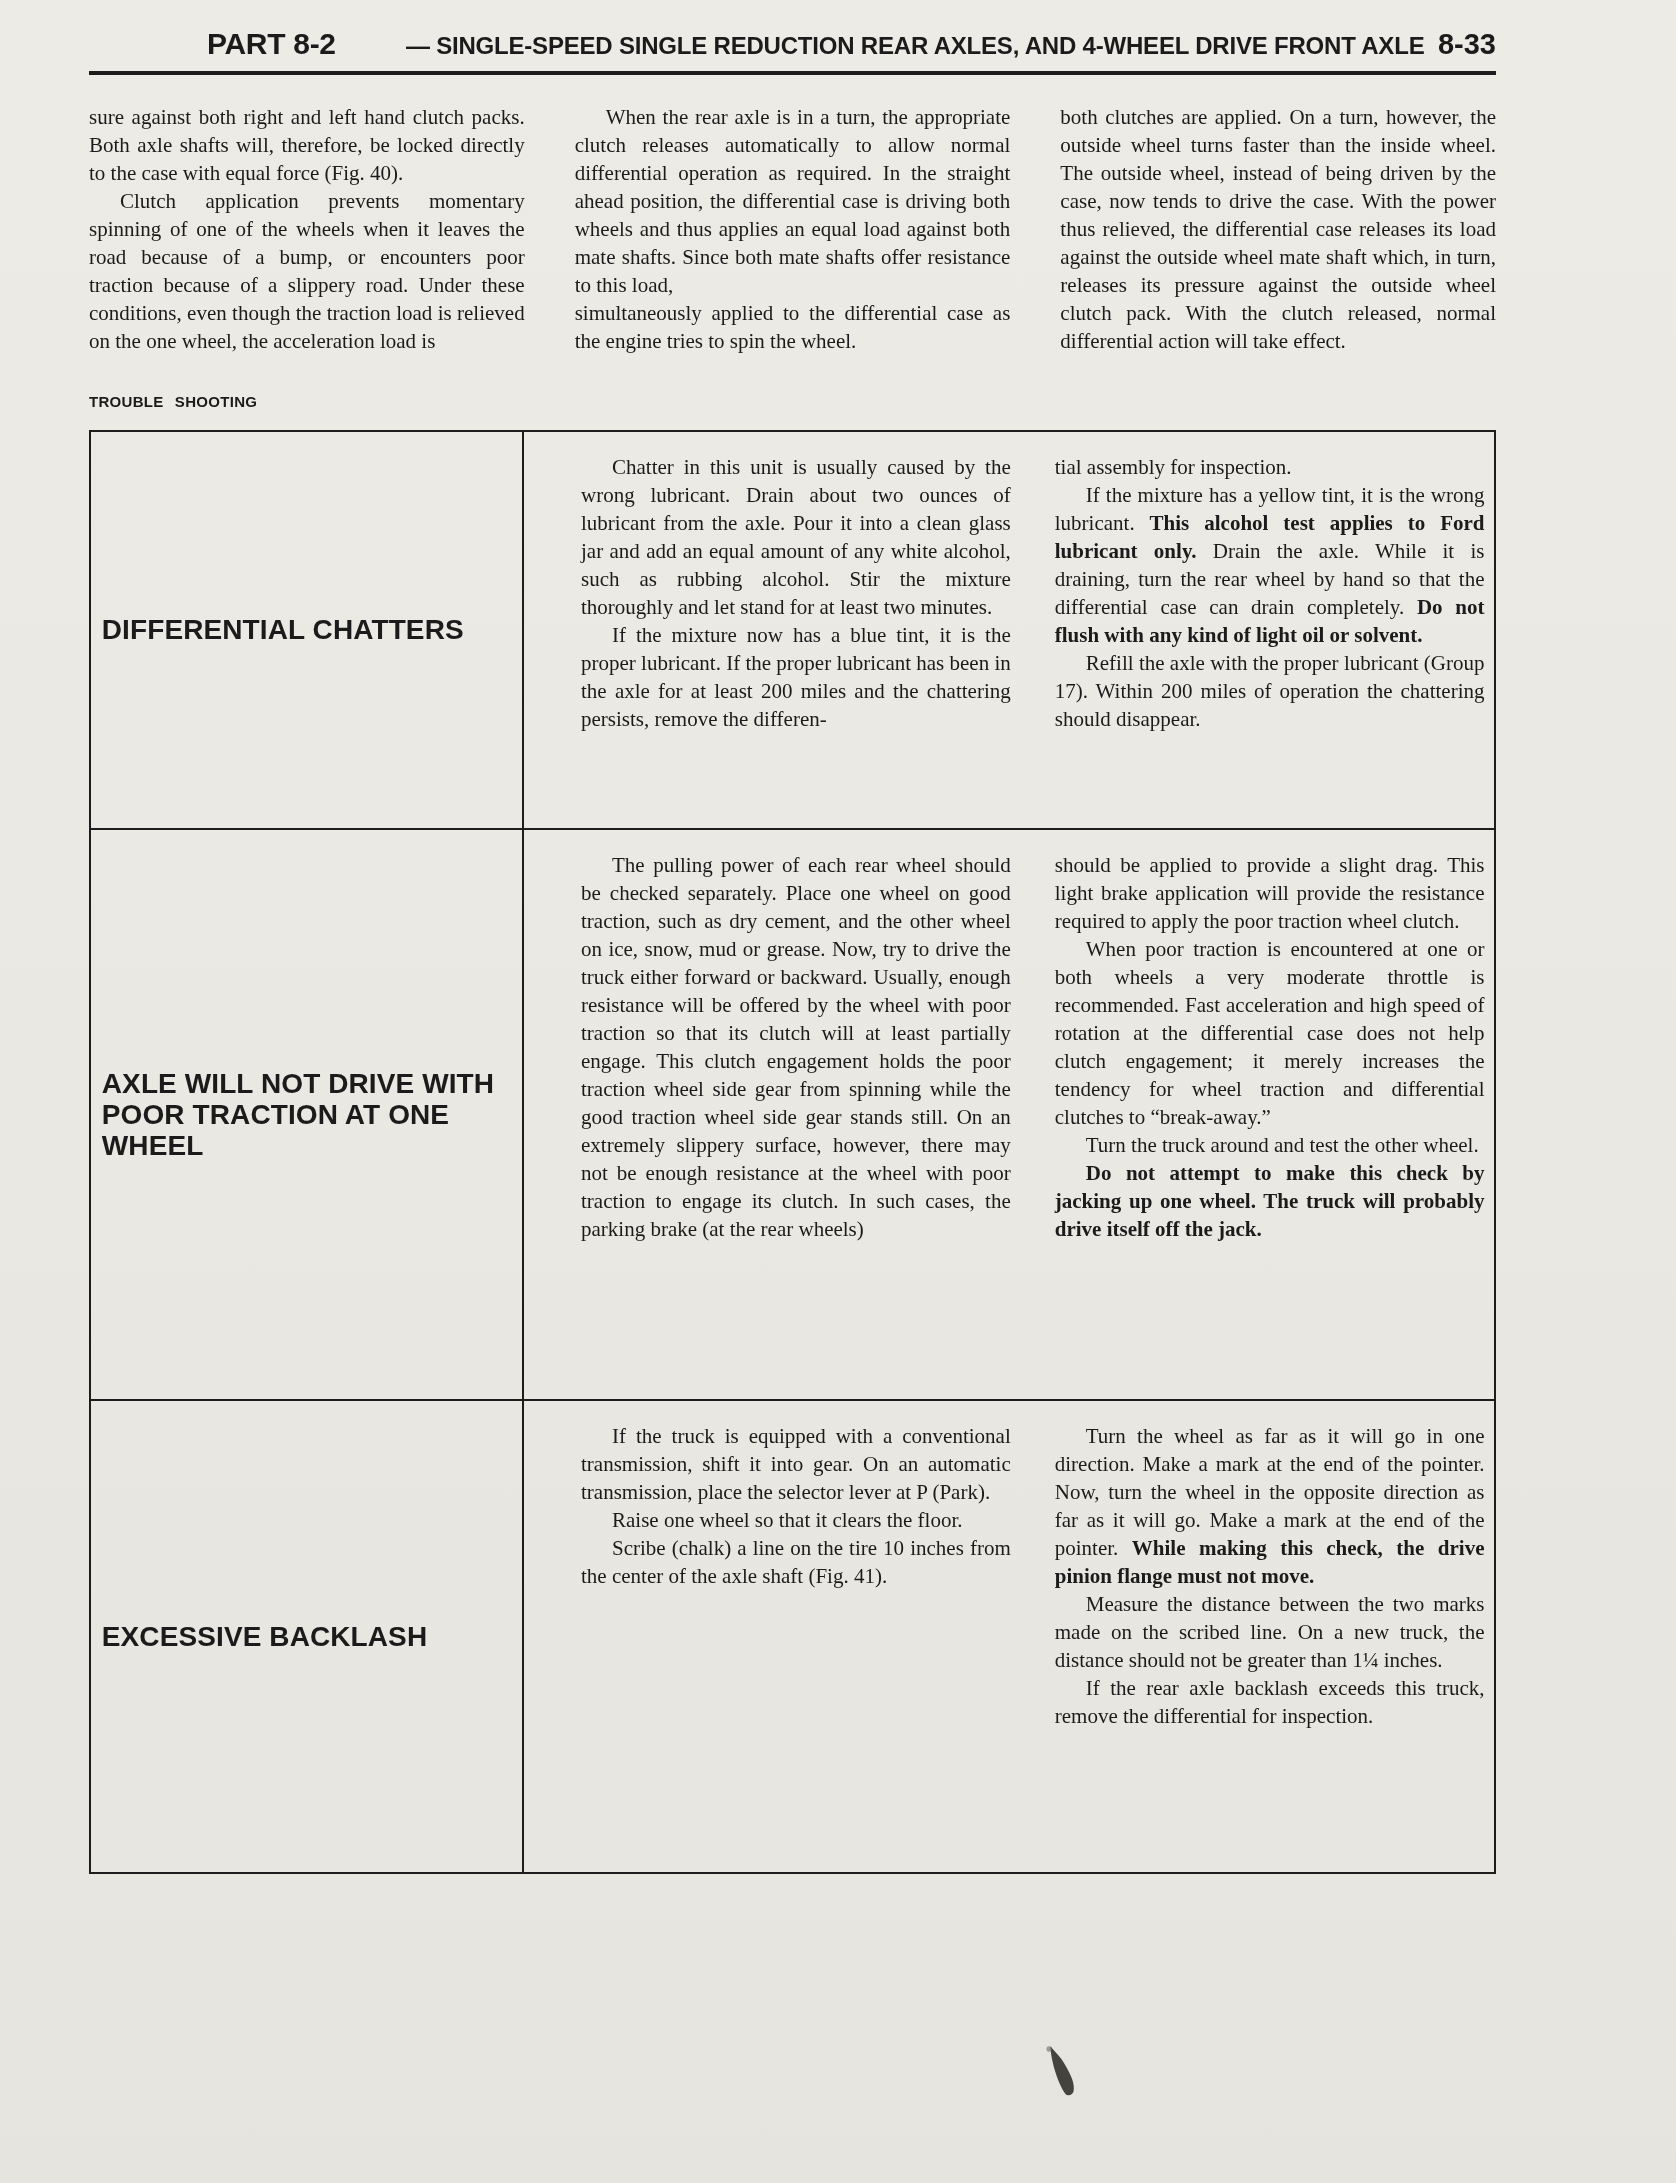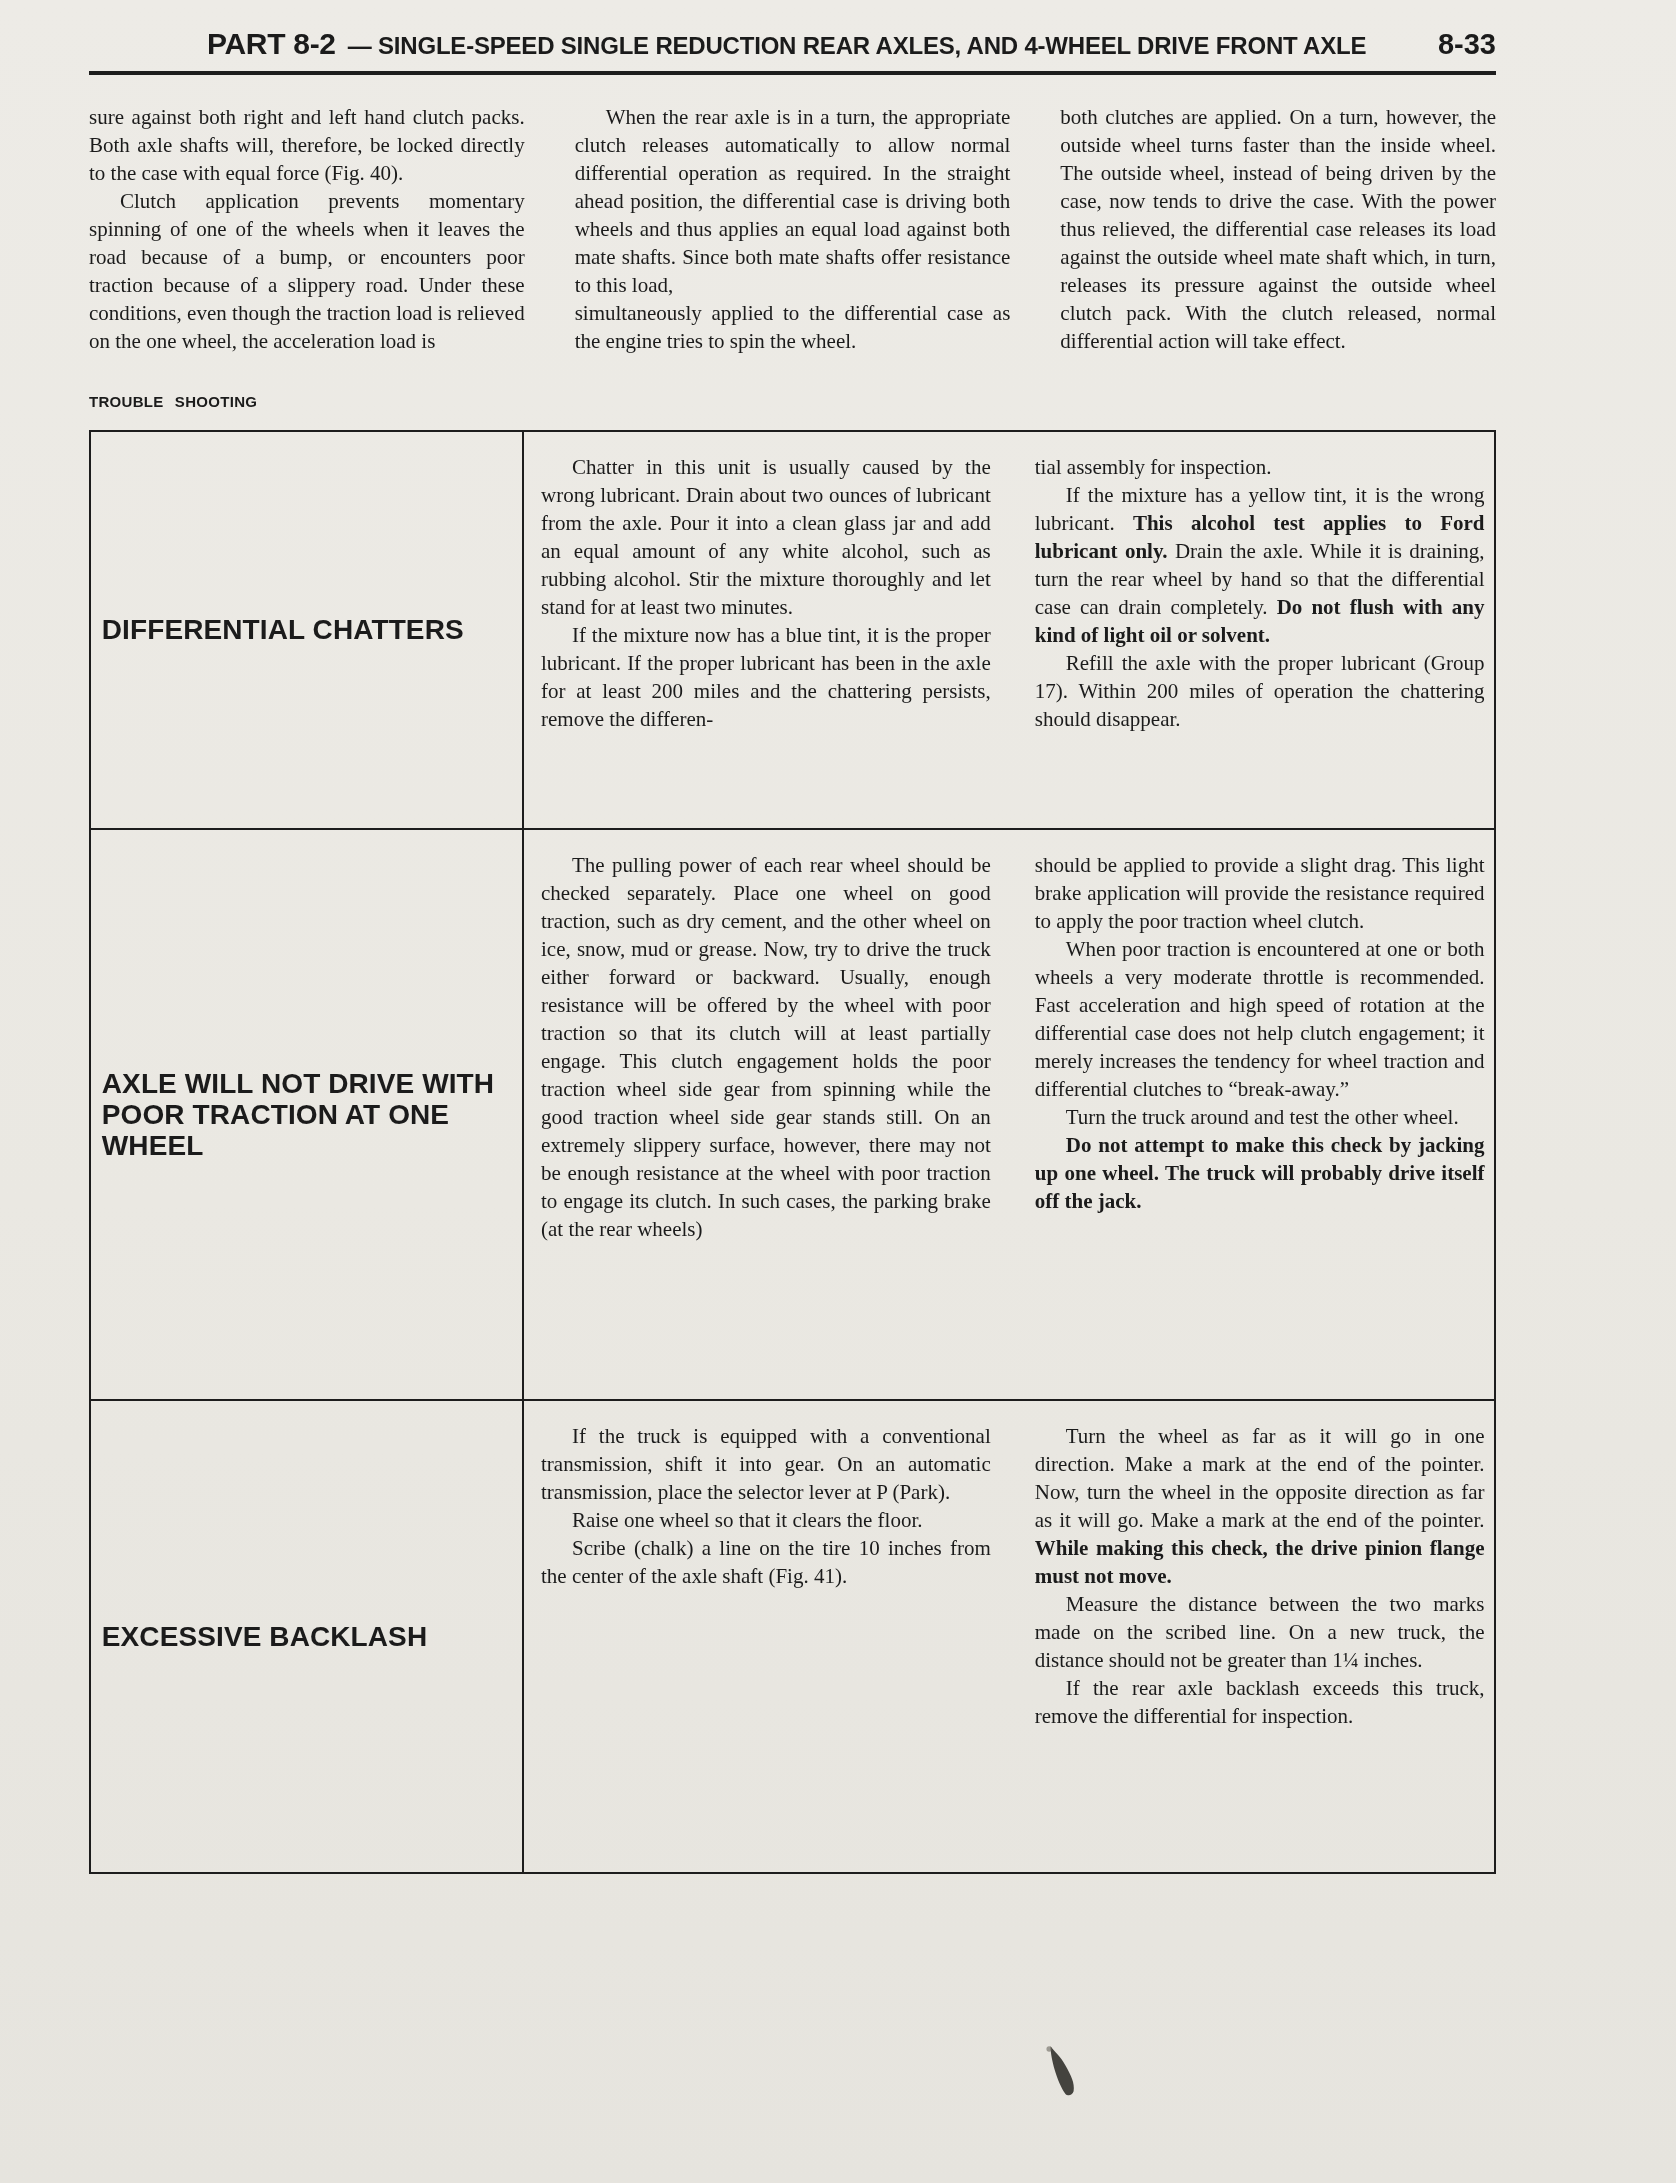--- a/index.html
+++ b/index.html
@@ -6,21 +6,21 @@
   html, body { width: 1677px; height: 2183px; overflow: hidden; }
   body {
     background: linear-gradient(180deg, #edebe6 0%, #eae8e2 55%, #e6e4de 100%);
     font-family: "Liberation Serif", serif;
     color: #1b1b1b;
     position: relative;
   }
   .content { padding: 27px 181px 0 89px; }
 
   
-  .header-line { display: flex; align-items: baseline; padding-left: 118px; }
+  .header-line { display: flex; align-items: baseline; padding-left: 118px; text-align: right; }
   .part {
     font-family: "Liberation Sans", sans-serif; font-weight: bold;
     font-size: 30px; letter-spacing: -0.3px; white-space: nowrap;
   }
   .htitle {
     font-family: "Liberation Sans", sans-serif; font-weight: bold;
     font-size: 24px; margin-left: 12px; flex: 1; letter-spacing: -0.2px; white-space: nowrap;
   }
   .pagenum {
     font-family: "Liberation Sans", sans-serif; font-weight: bold;
@@ -50,21 +50,21 @@
   .ts-row { display: flex; }
   .ts-row + .ts-row { border-top: 2.7px solid #1d1d1d; }
   .ts-label {
     width: 433px; flex: 0 0 433px;
     border-right: 2.7px solid #1d1d1d;
     display: flex; align-items: center;
     padding: 13.5px 16px 13.5px 10.8px;
     font-family: "Liberation Sans", sans-serif; font-weight: bold;
     font-size: 28px; line-height: 31px; letter-spacing: 0.1px;
   }
-  .ts-body { flex: 1; display: flex; gap: 44px; padding: 21.6px 9.5px 24px 17px; }
+  .ts-body { flex: 1; display: flex; gap: 44px; padding: 21.6px 9.5px 24px 17px; margin-left: 40px; }
   .ts-col { flex: 1; }
   .row1 { min-height: 396px; }
   .row2 { min-height: 571px; }
   .row3 { min-height: 473px; }
 
   
   .smudge { position: absolute; left: 1045px; top: 2045px; }
 </style>
 </head>
 <body>

